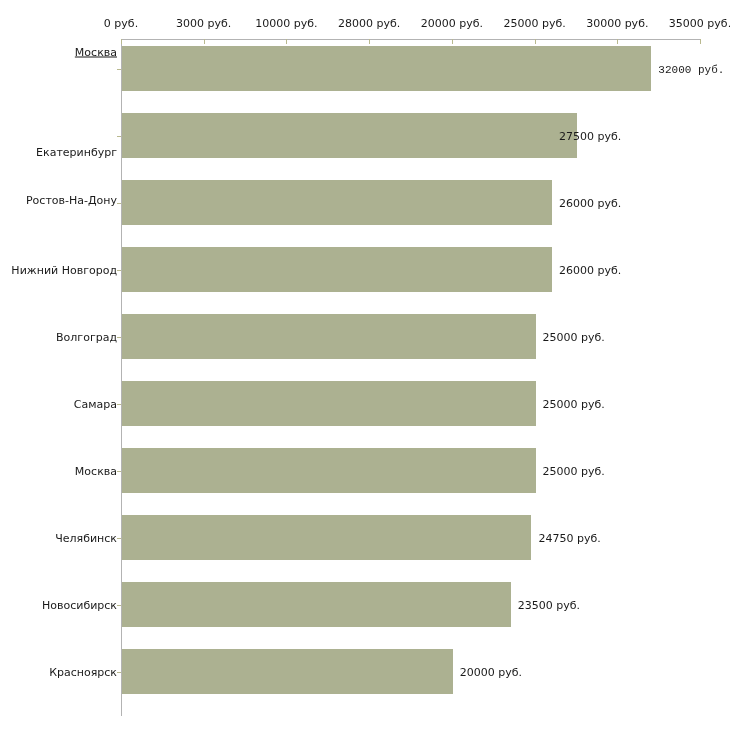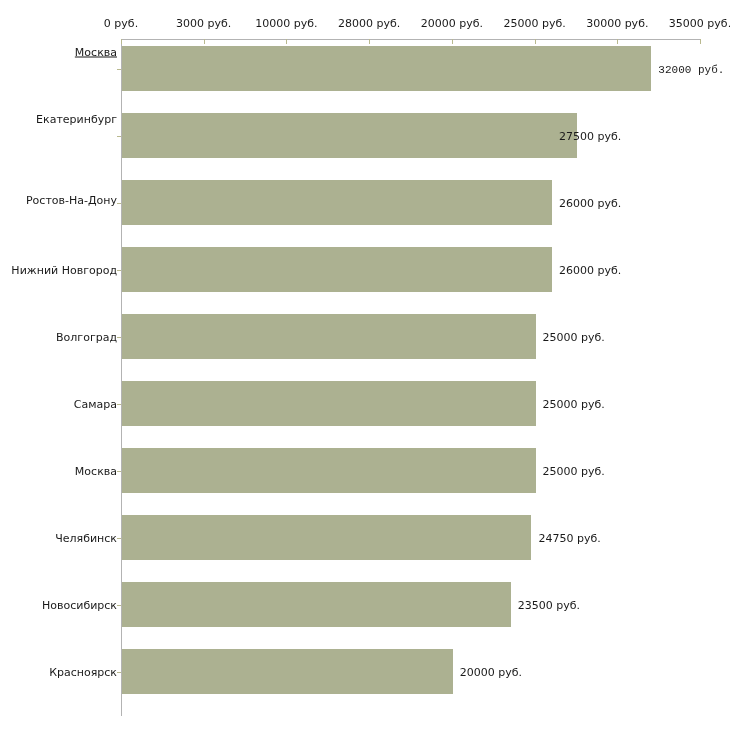--- a/index.html
+++ b/index.html
@@ -114,21 +114,21 @@
       <div class="x-tick" style="left: 617.286px;"></div>
       <div class="x-tick-label" style="left: 617.286px;">30000 руб.</div>
       <div class="x-tick" style="left: 700px;"></div>
       <div class="x-tick-label" style="left: 700px; text-align: center;">35000 руб.</div>
     </div>
 
   <div id="y-axis-group">
       <div class="y-tick" style="top: 61.5px;"></div>
       <div class="cat-label" style="top: 45px; text-decoration: underline;">Москва</div>
       <div class="y-tick" style="top: 128.5px;"></div>
-      <div class="cat-label" style="top: 112px;">Екатеринбург</div>
+      <div class="cat-label" style="top: 145px;">Екатеринбург</div>
       <div class="y-tick" style="top: 195.5px;"></div>
       <div class="cat-label" style="top: 193px;">Ростов-На-Дону</div>
       <div class="y-tick" style="top: 262.5px;"></div>
       <div class="cat-label" style="top: 262.5px;">Нижний Новгород</div>
       <div class="y-tick" style="top: 329.5px;"></div>
       <div class="cat-label" style="top: 329.5px;">Волгоград</div>
       <div class="y-tick" style="top: 396.5px;"></div>
       <div class="cat-label" style="top: 396.5px;">Самара</div>
       <div class="y-tick" style="top: 463.5px;"></div>
       <div class="cat-label" style="top: 463.5px;">Москва</div>

